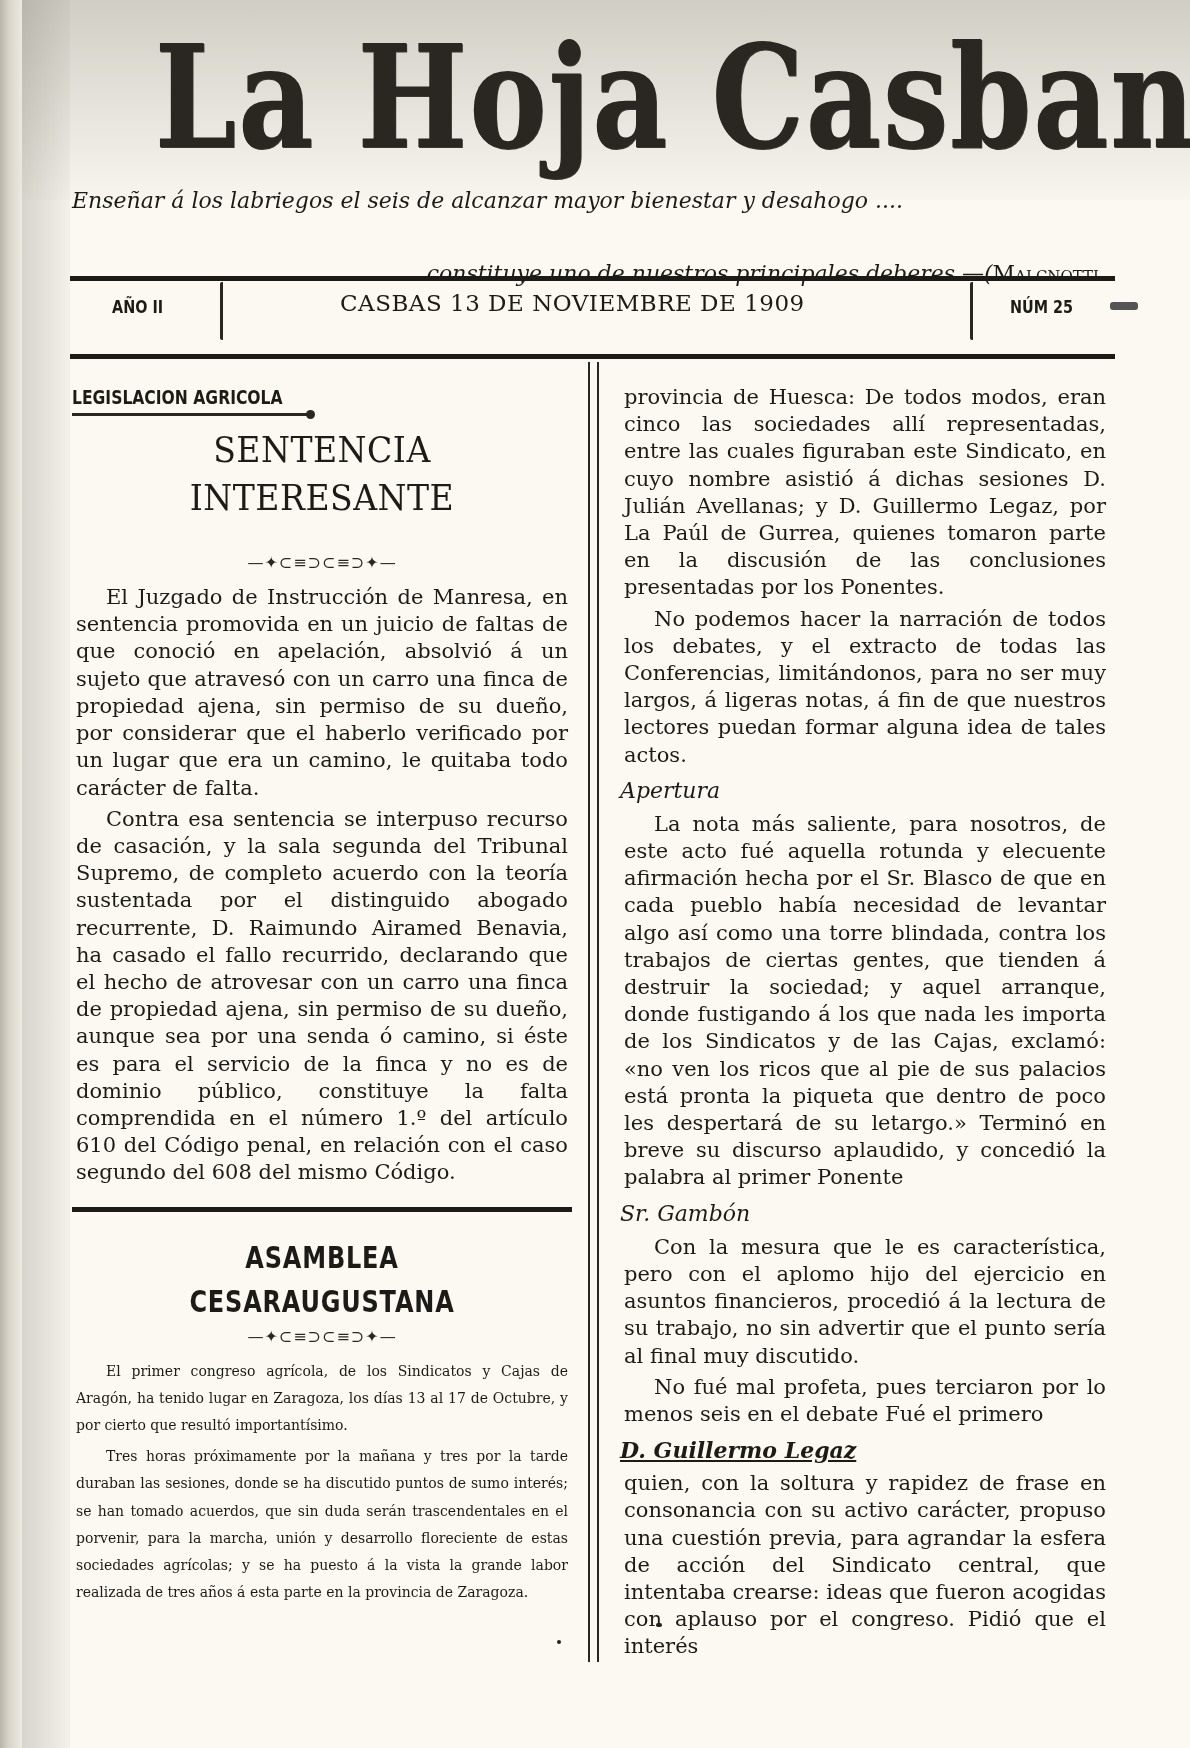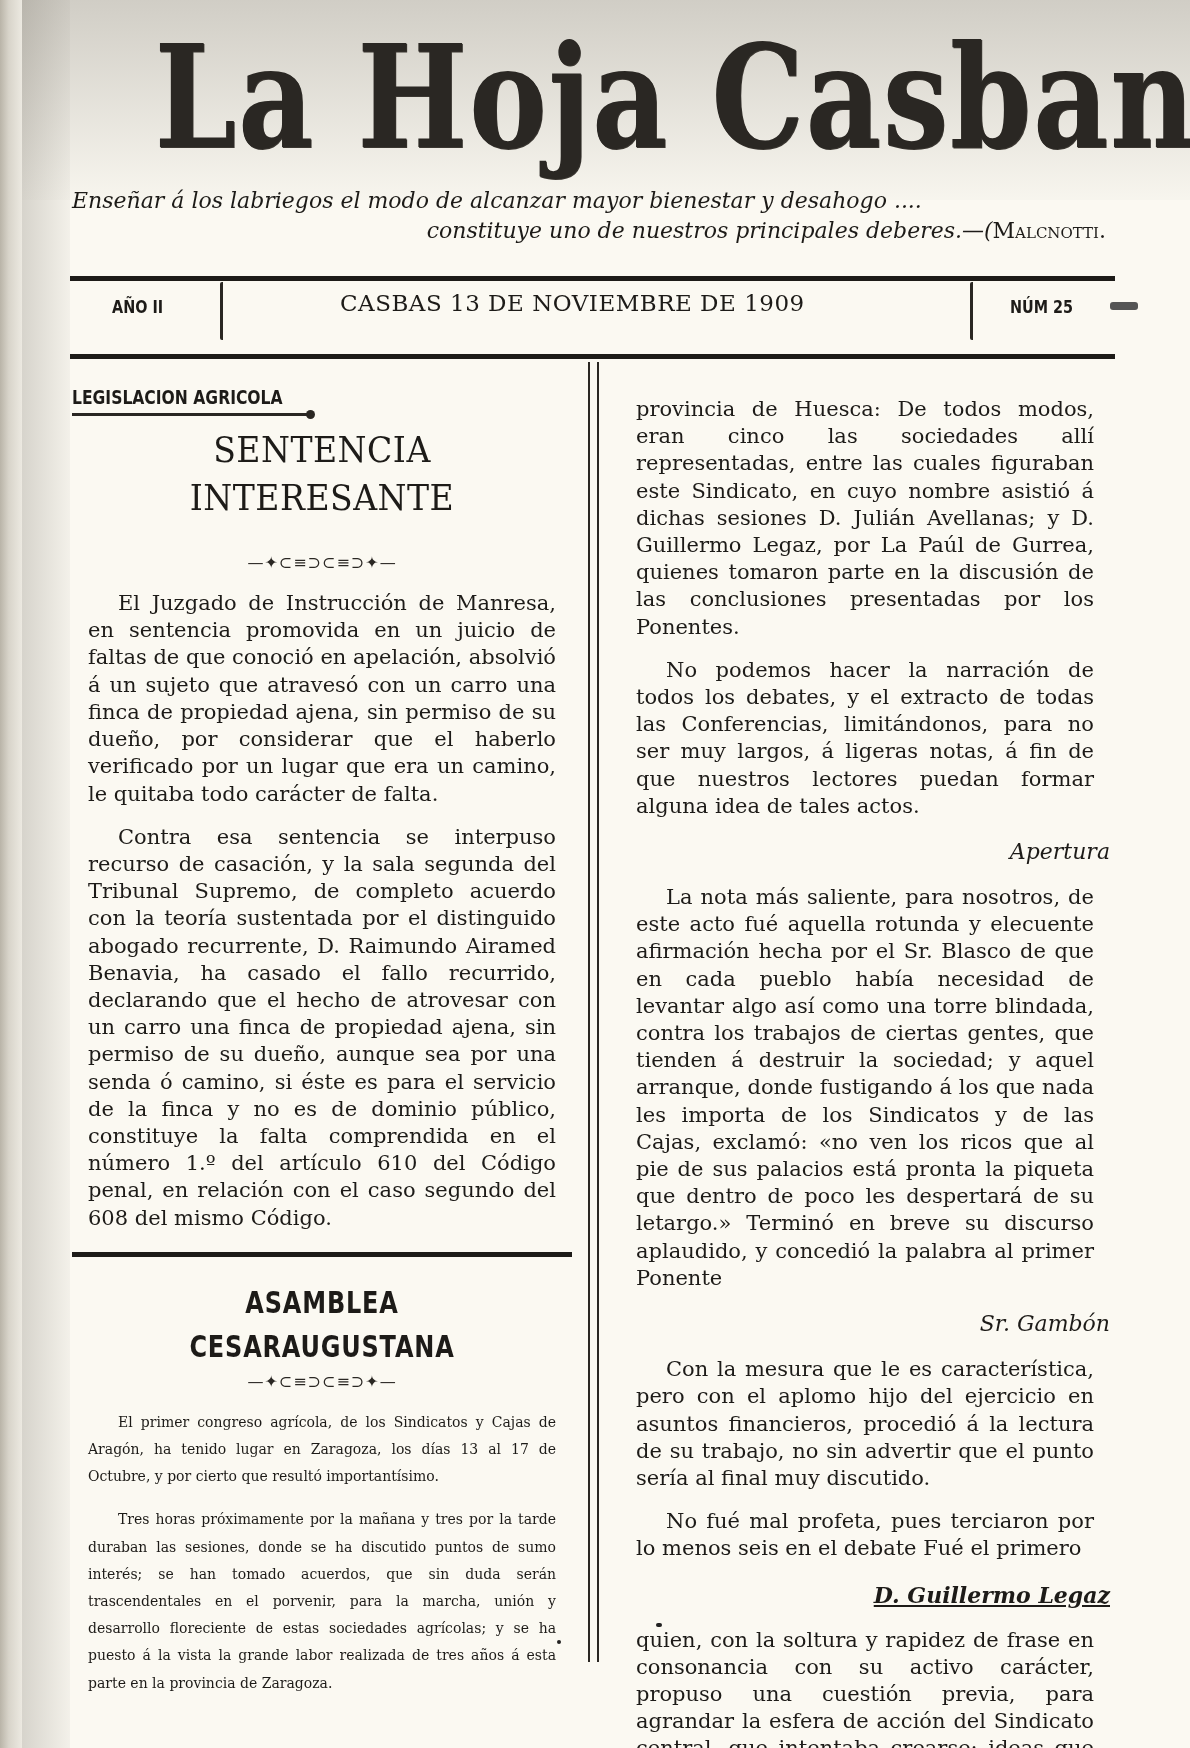--- a/index.html
+++ b/index.html
@@ -30,21 +30,21 @@
     color:#2a2723; transform:scaleX(.82); transform-origin:center;
     white-space:nowrap; display:block;
     text-shadow:1px 1px 0 #3a3631;
   }
   .motto {
     position:absolute; left:72px; top:186px; width:1040px;
     font-family:"DejaVu Serif", serif; font-style:italic;
     font-size:22px; line-height:30px; color:#1d1b18;
   }
   .motto-line1 { display:block; }
-  .motto-line2 { display:block; text-align:right; padding-right:6px; }
+  .motto-line2 { display:block; text-align:right; padding-right:6px;margin-top:43px; }
   .motto-author { font-variant:small-caps; font-style:normal; }
   .rule { position:absolute; background:#1d1b18; }
   .dateline {
     position:absolute; left:70px; top:282px; width:1045px; height:56px;
   }
   .dl-ano {
     position:absolute; left:42px; top:14px; font-family:"DejaVu Sans", sans-serif;
     font-weight:bold; font-size:18px; transform:scaleX(.8); transform-origin:left;
   }
   .dl-center {
@@ -89,46 +89,46 @@
     letter-spacing:.5px; transform:scaleX(.92);
   }
   .headline-2 {
     text-align:center; font-family:"DejaVu Sans", sans-serif; font-weight:bold;
     font-size:30px; line-height:44px; transform:scaleX(.8); letter-spacing:1px;
   }
   .flourish {
     text-align:center; font-size:16px; line-height:22px; letter-spacing:1px;
     margin:2px 0 10px 0; color:#2a2723;
   }
-  .para { text-indent:30px; margin:16px; }
+  .para { text-indent:30px; margin:4px; }
   .para.noindent { text-indent:0; }
   .bold { font-weight:bold; }
   .subhead {
-    text-align:right; font-style:italic; font-size:22px; line-height:32px;
+    text-align:left; font-style:italic; font-size:22px; line-height:32px;
     margin:6px 0 4px 0;
   }
   .subhead.bold { font-weight:bold;text-decoration:underline; }
   .thick-rule { height:5px; background:#1d1b18; margin:20px 0 24px 0; }
   .sentencia-body { }
   .asamblea-body { font-size:14px; }
   .speck { position:absolute; width:6px; height:4px; background:#222; border-radius:2px; }
 </style>
 </head>
 <body>
 
 <div class="page-edge"></div>
 <div class="left-smudge"></div>
 <div class="top-smudge"></div>
 
 <header class="masthead">
   <span class="masthead-title">La Hoja Casbantina</span>
 </header>
 
 <div class="motto">
-  <span class="motto-line1">Enseñar á los labriegos el modo de alcanzar mayor bienestar y desahogo ....</span>
+  <span class="motto-line1">Enseñar á los labriegos el seis de alcanzar mayor bienestar y desahogo ....</span>
   <span class="motto-line2"><span>constituye uno de nuestros principales deberes.—(</span><span class="motto-author">Malcnotti.</span></span>
 </div>
 
 <div class="rule" style="left:70px;top:276px;width:1045px;height:5px;"></div>
 <div class="dateline">
   <span class="dl-ano">AÑO II</span>
   <span class="dl-bracket" style="left:150px;"></span>
   <span class="dl-center">CASBAS 13 DE NOVIEMBRE DE 1909</span>
   <span class="dl-bracket" style="left:900px;"></span>
   <span class="dl-num">NÚM 25</span>

